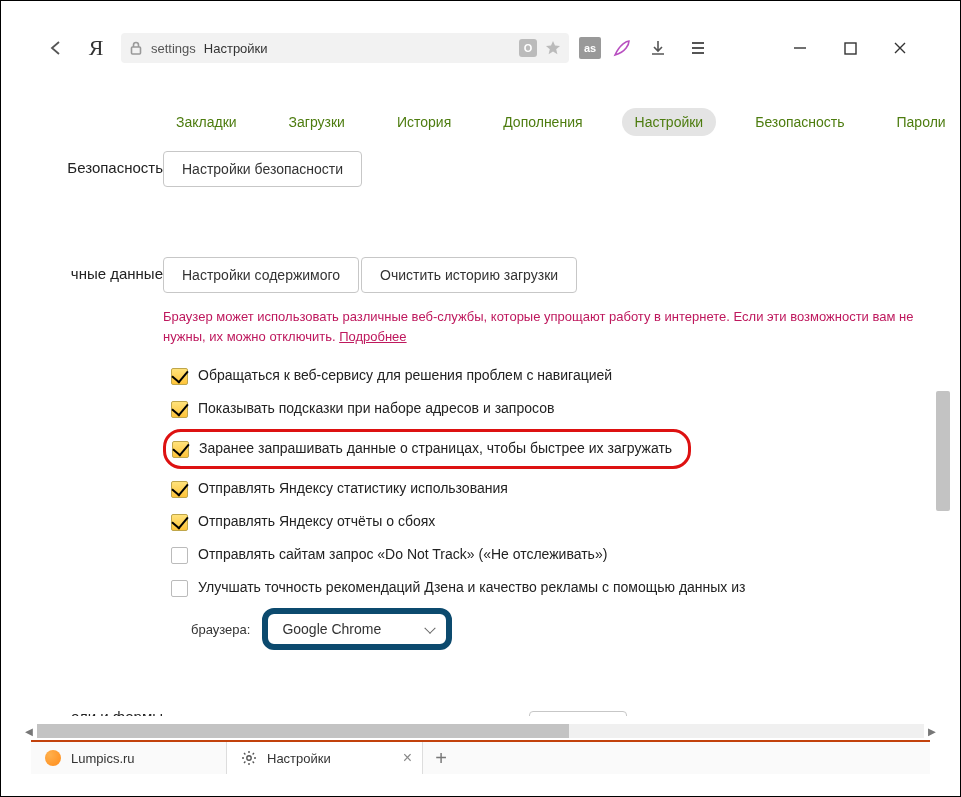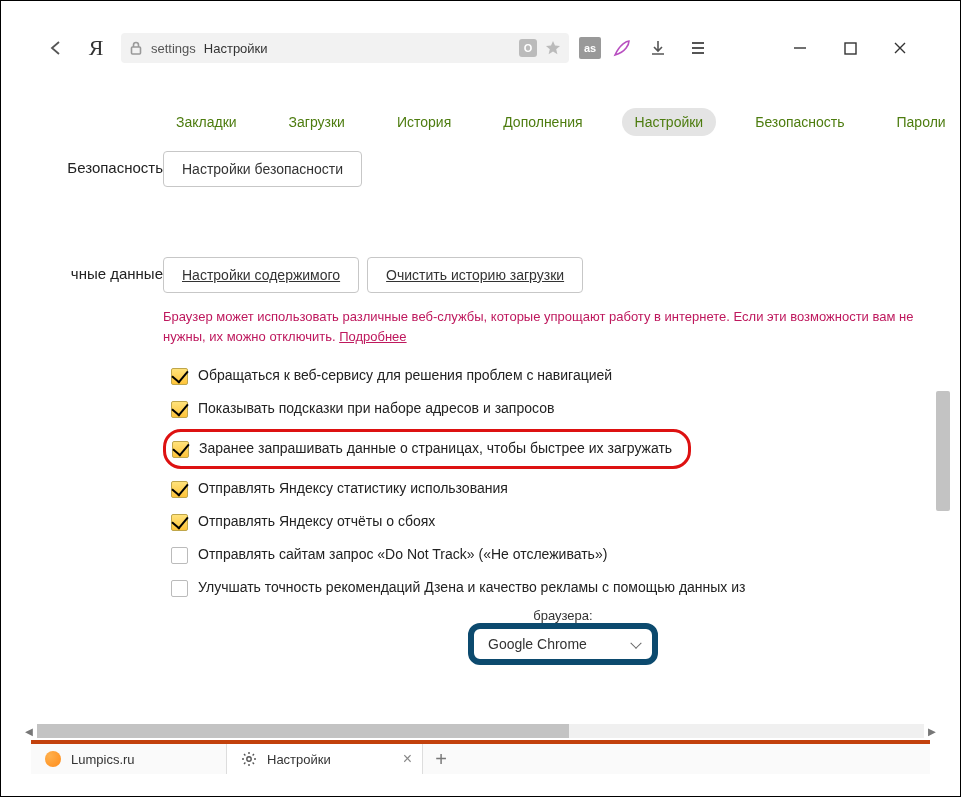--- a/index.html
+++ b/index.html
@@ -36,55 +36,55 @@
     position:absolute; top:105px; left:162px; right:20px; height:32px;
     display:flex; gap:26px; align-items:center; font-size:14px; color:#4d7c0f;
   }
   .navtabs .tab{padding:6px 13px; border-radius:16px; cursor:pointer; white-space:nowrap;}
   .navtabs .tab.active{background:#e4e4e4;}
   
   .content{position:absolute; top:150px; left:30px; right:25px; bottom:80px; overflow:hidden;}
   .section{display:flex; margin-bottom:40px;}
   .section-label{width:132px; text-align:right; padding-right:0; font-size:15px; color:#222; padding-top:8px;}
   .section-body{flex:1; padding-left:0; margin-left:0;}
-  .btnrow{display:flex; gap:8px; margin-bottom:14px;text-decoration:underline;}
+  .btnrow{display:flex; gap:2px; margin-bottom:14px;}
   .btn{
     background:#fff; border:1px solid #c7c7c7; border-radius:4px;
     padding:9px 18px; font-size:14px; color:#333; cursor:pointer;
   }
   .btn.small{padding:7px 14px;}
   .hint{color:#be185d; font-size:13px; line-height:1.55; margin:12px 0 16px;}
   .hint .link{text-decoration:underline; cursor:pointer;}
   .cbrow{display:flex; align-items:flex-start; gap:10px; margin:7px 0; font-size:14px; color:#222; padding:4px 8px;}
   .cbrow.highlight{border:3px solid #d11; border-radius:18px; padding:8px 16px 8px 6px; width:fit-content;}
   .cb{
     width:17px; height:17px; border:1px solid #bfa64a; border-radius:2px;
     flex:0 0 17px; position:relative; margin-top:1px; cursor:pointer; background:#fff;
   }
   .cb.checked{background:linear-gradient(#ffe27a,#ffc43a);}
   .cb.checked::after{
     content:""; position:absolute; left:3px; top:-2px; width:8px; height:13px;
     border-right:2.4px solid #000; border-bottom:2.4px solid #000;
     transform:rotate(40deg);
   }
   .cb.plain{border:1px solid #bbb; background:#fff;}
-  .browserline{display:flex; align-items:center; margin-left:28px; margin-top:4px;flex-direction:column;}
+  .browserline{display:flex; align-items:center; gap:12px; margin-left:28px; margin-top:4px;}
   .select{
     border:6px solid #0c4a6e; border-radius:12px; padding:7px 40px 7px 14px;
     font-size:14px; position:relative; background:#fff; cursor:pointer; min-width:190px;
   }
   .select::after{content:""; position:absolute; right:12px; top:50%; width:7px; height:7px; border-right:1.5px solid #666; border-bottom:1.5px solid #666; transform:translateY(-60%) rotate(45deg);}
   
   .vscroll{position:absolute; right:10px; top:80px; bottom:80px; width:14px;}
   .vscroll .thumb{position:absolute; right:0; top:310px; width:14px; height:120px; background:#c3c3c3; border-radius:2px;}
   .hscroll{position:absolute; left:36px; right:36px; bottom:58px; height:14px; background:#f0f0f0;}
   .hscroll .thumb{position:absolute; left:0; top:0; height:14px; width:60%; background:#c3c3c3;}
   .hscroll .arr{position:absolute; top:0; width:16px; height:14px; display:flex; align-items:center; justify-content:center; color:#777;}
   
-  .tabstrip{position:absolute; left:30px; right:30px; bottom:22px; height:34px; border-top:4px solid #c2410c; display:flex; background:#fafafa;}
+  .tabstrip{position:absolute; left:30px; right:30px; bottom:22px; height:34px; border-top:2px solid #c2410c; display:flex; background:#fafafa;}
   .browsertab{display:flex; align-items:center; gap:10px; padding:0 14px; border-right:1px solid #ddd; font-size:13px; min-width:196px; position:relative;}
   .browsertab.active{background:#fff;}
   .favicon{width:16px;height:16px;border-radius:50%;}
   .fav-orange{background:radial-gradient(circle at 30% 30%, #ffb04d, #ff8c1a);}
   .fav-gear svg{stroke:#555;}
   .tabclose{position:absolute; right:10px; color:#888; font-size:16px; cursor:pointer;}
   .newtab{width:36px; display:flex; align-items:center; justify-content:center; color:#777; font-size:20px; cursor:pointer;}
 </style>
 </head>
 <body>

